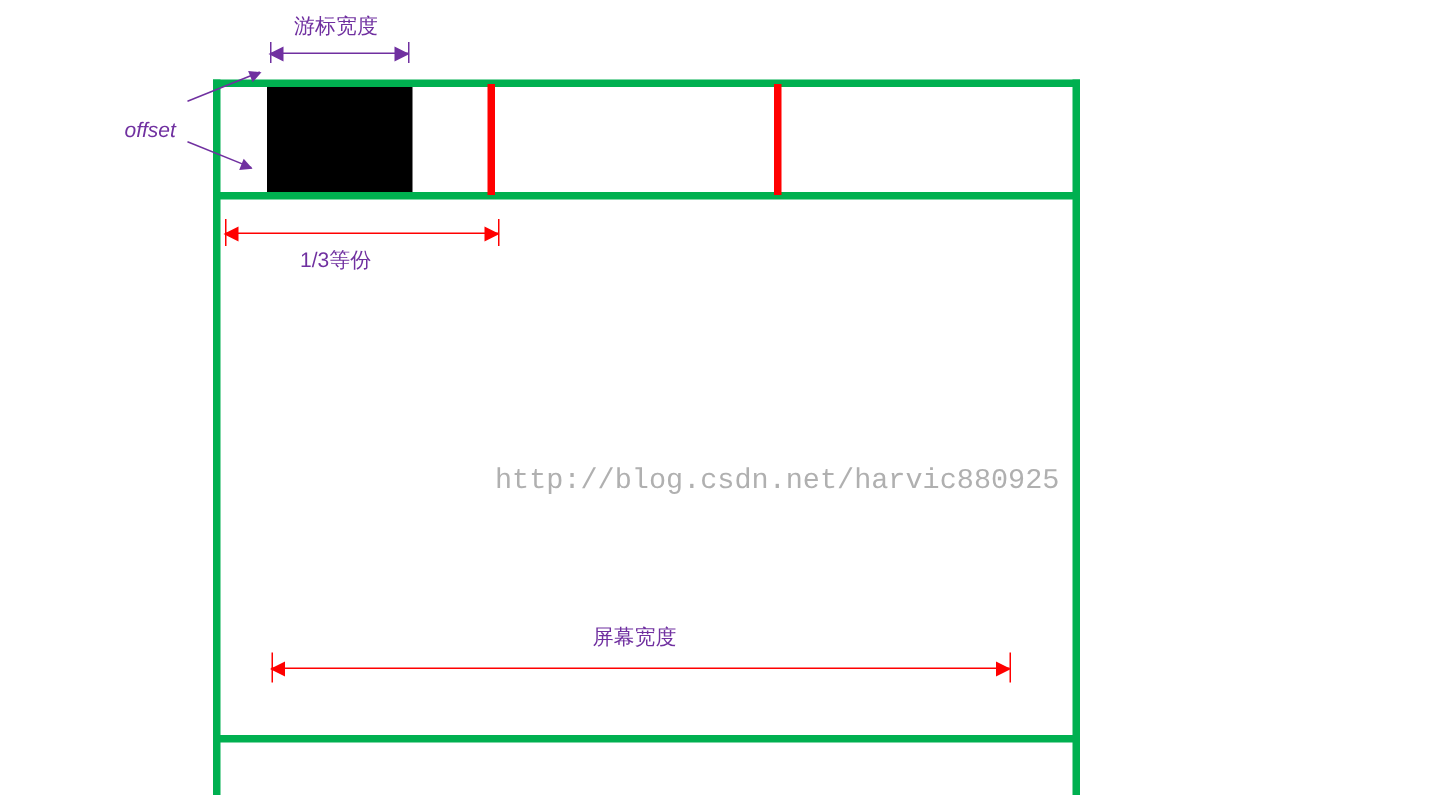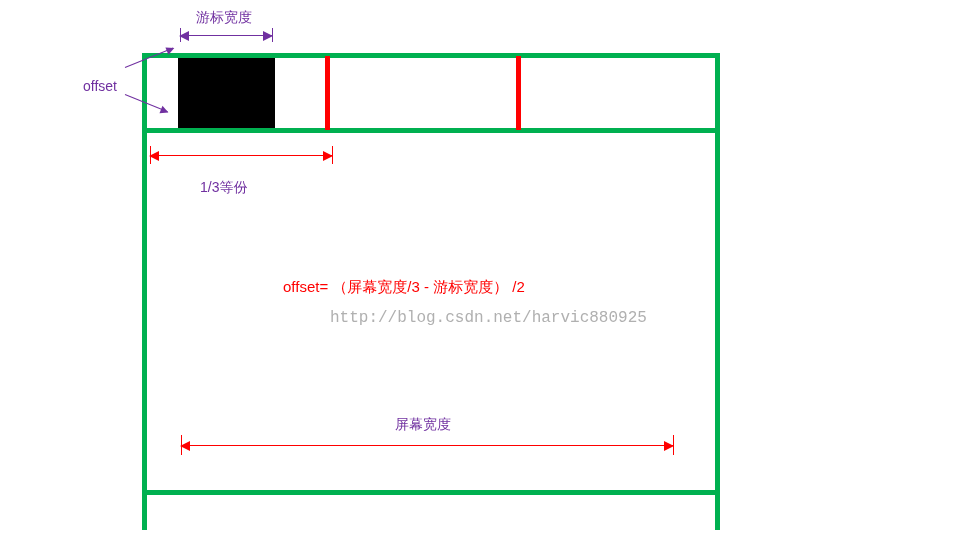--- a/index.html
+++ b/index.html
@@ -16,21 +16,21 @@
     width: 960px;
     height: 540px;
   }
   .label {
     position: absolute;
     font-size: 14px;
     white-space: nowrap;
   }
   .purple { color: #7030a0; text-align: right; }
   .red    { color: #ff0000; }
-  .gray   { color: #b0b0b0; font-family: "Courier New", monospace; font-size: 16px; }
+  .gray   { color: #b0b0b0; font-family: "Courier New", monospace; font-size: 19px; }
   
   .h-arrow {
     position: absolute;
     height: 0;
     border-top: 1.5px solid;
   }
   .h-arrow::before, .h-arrow::after {
     content: "";
     position: absolute;
     top: -5px;
@@ -89,30 +89,29 @@
 
   <div class="gline" style="left:142px; top:53px; width:5px; height:477px;"></div>
 
   <div class="gline" style="left:715px; top:53px; width:5px; height:477px;"></div>
 
   <div class="cursor" style="left:178px; top:58px; width:97px; height:70px;"></div>
 
   <div class="rline" style="left:325px; top:56px; width:5px; height:74px;"></div>
   <div class="rline" style="left:516px; top:56px; width:5px; height:74px;"></div>
 
-  <div class="label purple" style="left:83px; top:78px;">offset</div>
+  <div class="label purple" style="left:83px; top:78px;font-style:italic;">offset</div>
   <div class="diag" style="left:125px; top:67px; transform:rotate(-22deg);"></div>
   <div class="diag" style="left:125px; top:94px; transform:rotate(22deg); width:46px;"></div>
 
   <div class="h-arrow lr" style="left:150px; top:155px; width:182px; color:#ff0000;"></div>
   <div class="tick" style="left:150px; top:146px; height:18px; color:#ff0000;"></div>
   <div class="tick" style="left:332px; top:146px; height:18px; color:#ff0000;"></div>
-  <div class="label purple" style="left:200px; top:165px;margin-top:14px;">1/3等份</div>
+  <div class="label purple" style="left:200px; top:165px;">1/3等份</div>
 
-  <div class="label red" style="left:283px; top:278px; font-size:15px;">offset= （屏幕宽度/3 - 游标宽度） /2</div>
 
   <div class="label gray" style="left:330px; top:309px;">http://blog.csdn.net/harvic880925</div>
 
   <div class="label purple" style="left:395px; top:416px;font-family:Liberation Mono, monospace;">屏幕宽度</div>
   <div class="h-arrow lr" style="left:181px; top:445px; width:492px; color:#ff0000;"></div>
   <div class="tick" style="left:181px; top:435px; height:20px; color:#ff0000;"></div>
   <div class="tick" style="left:673px; top:435px; height:20px; color:#ff0000;"></div>
 
 </div>
 

